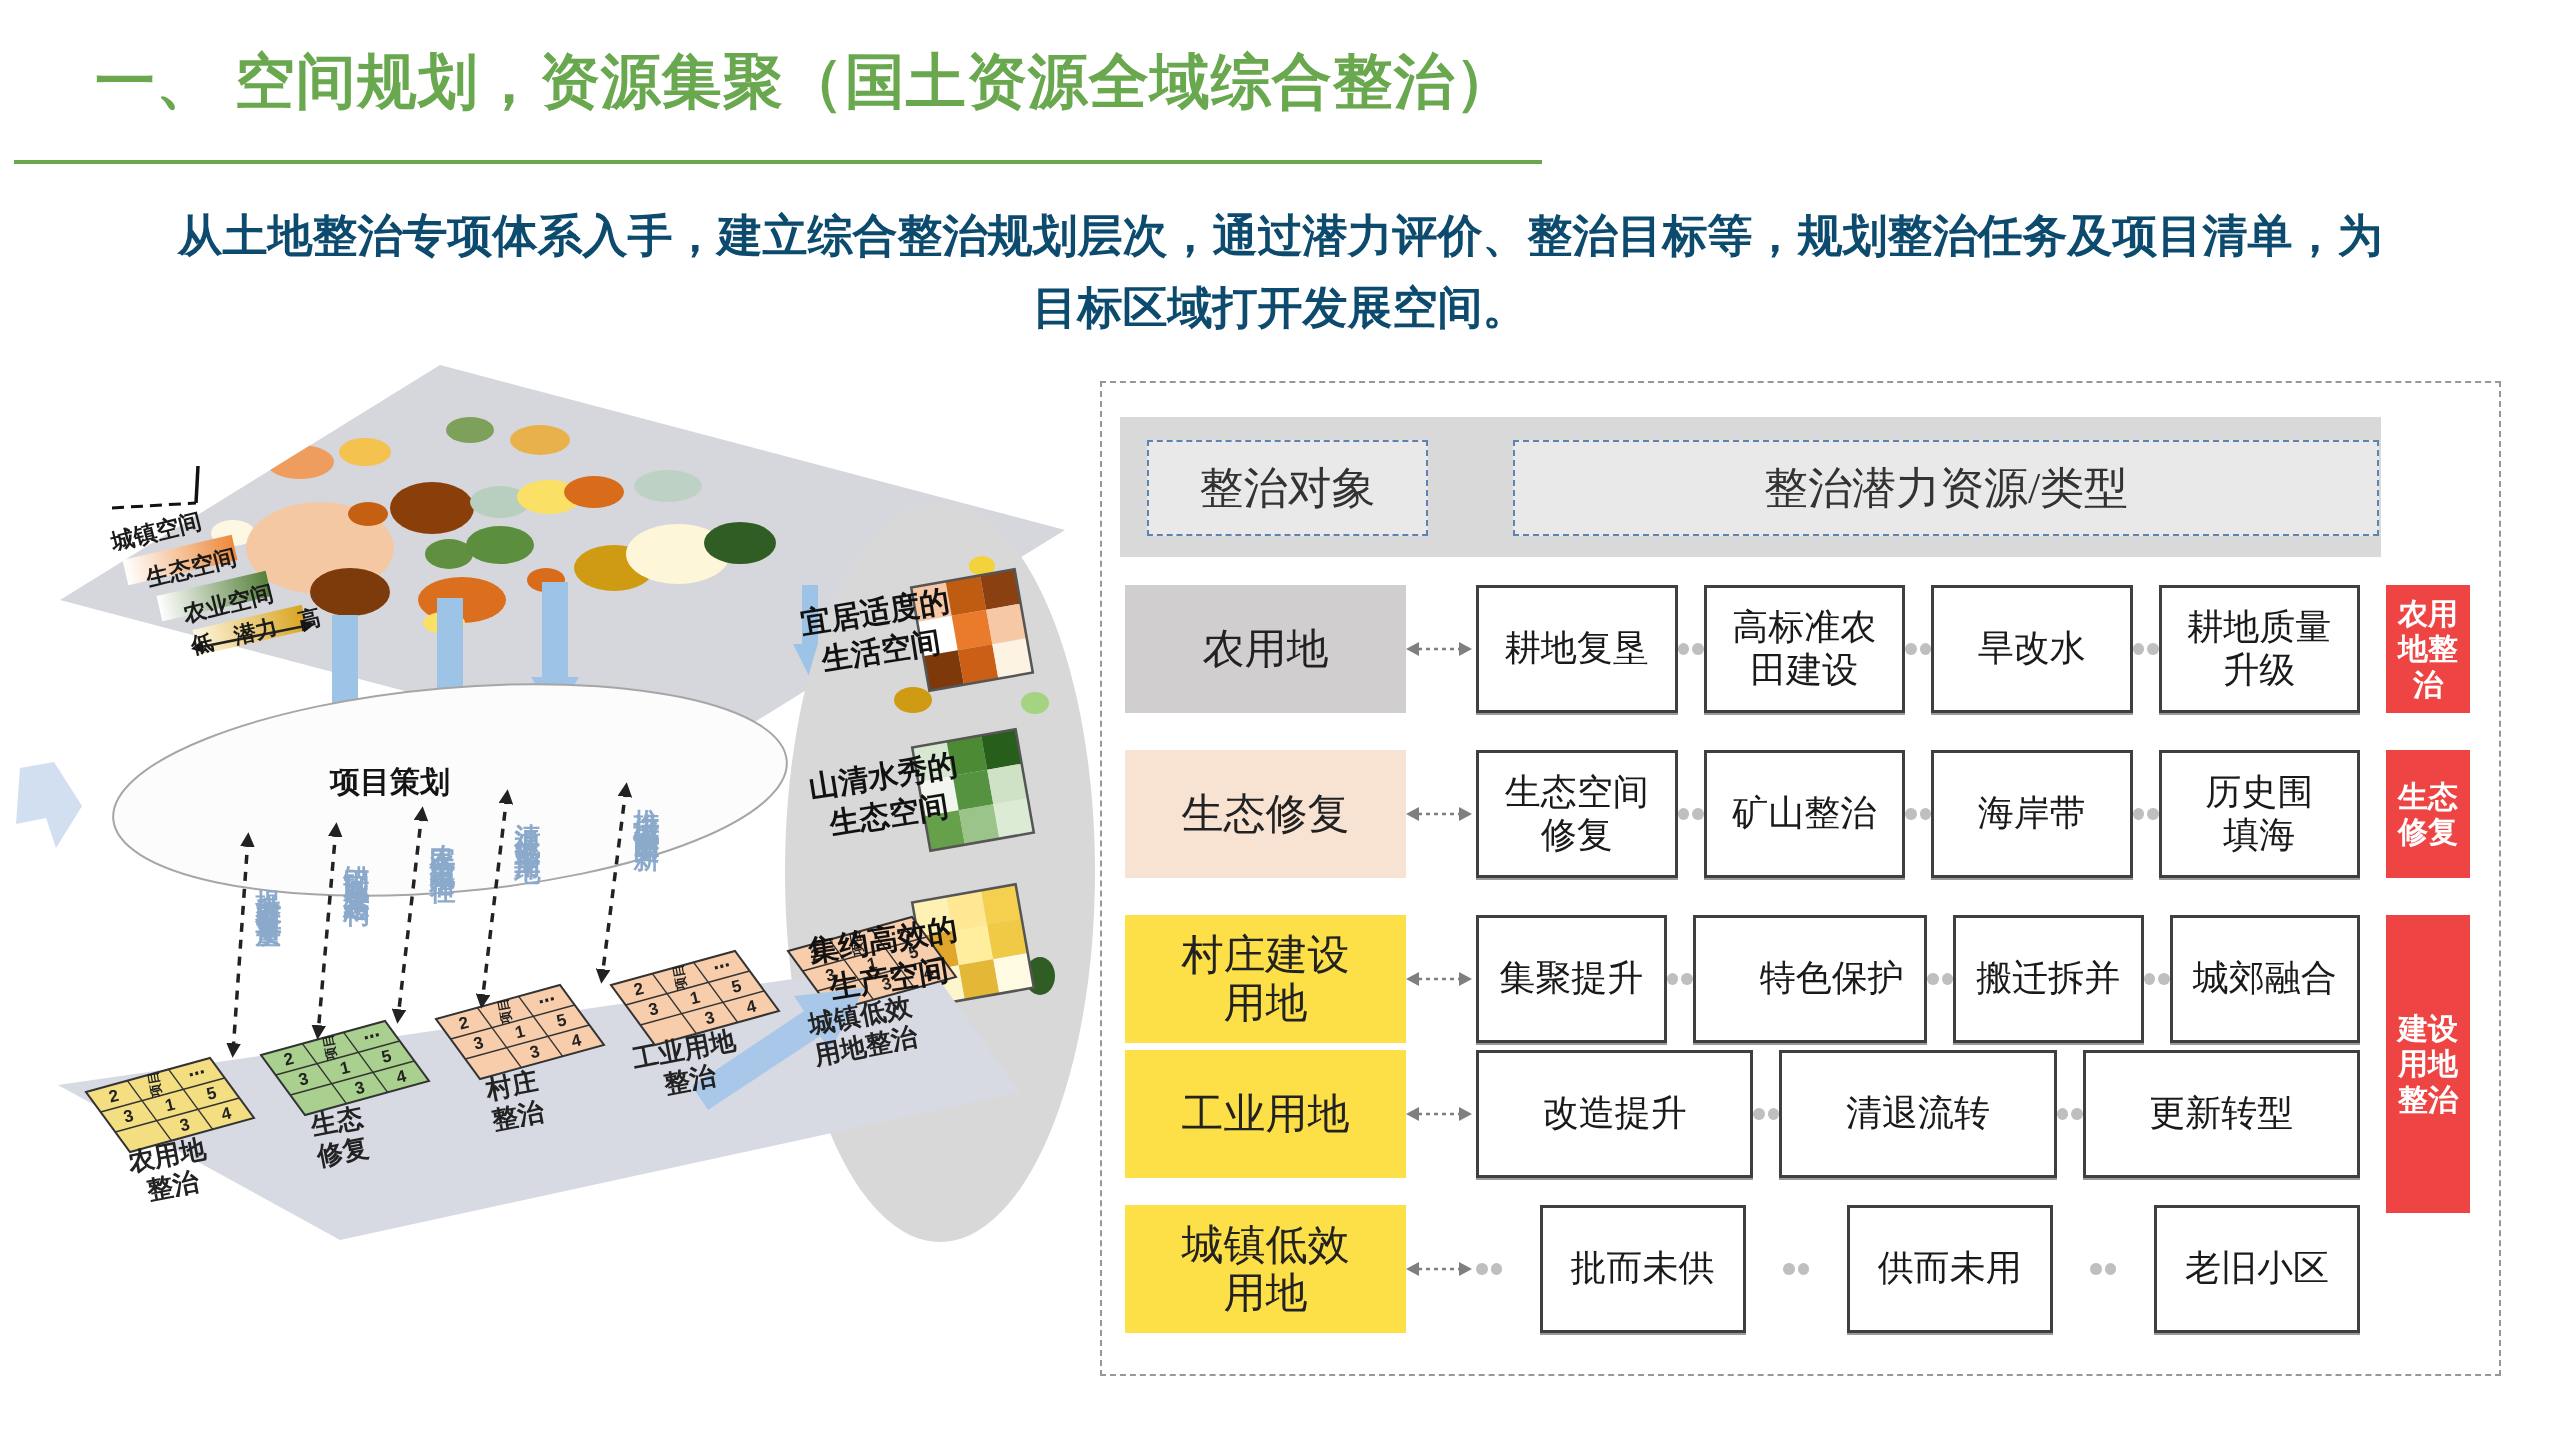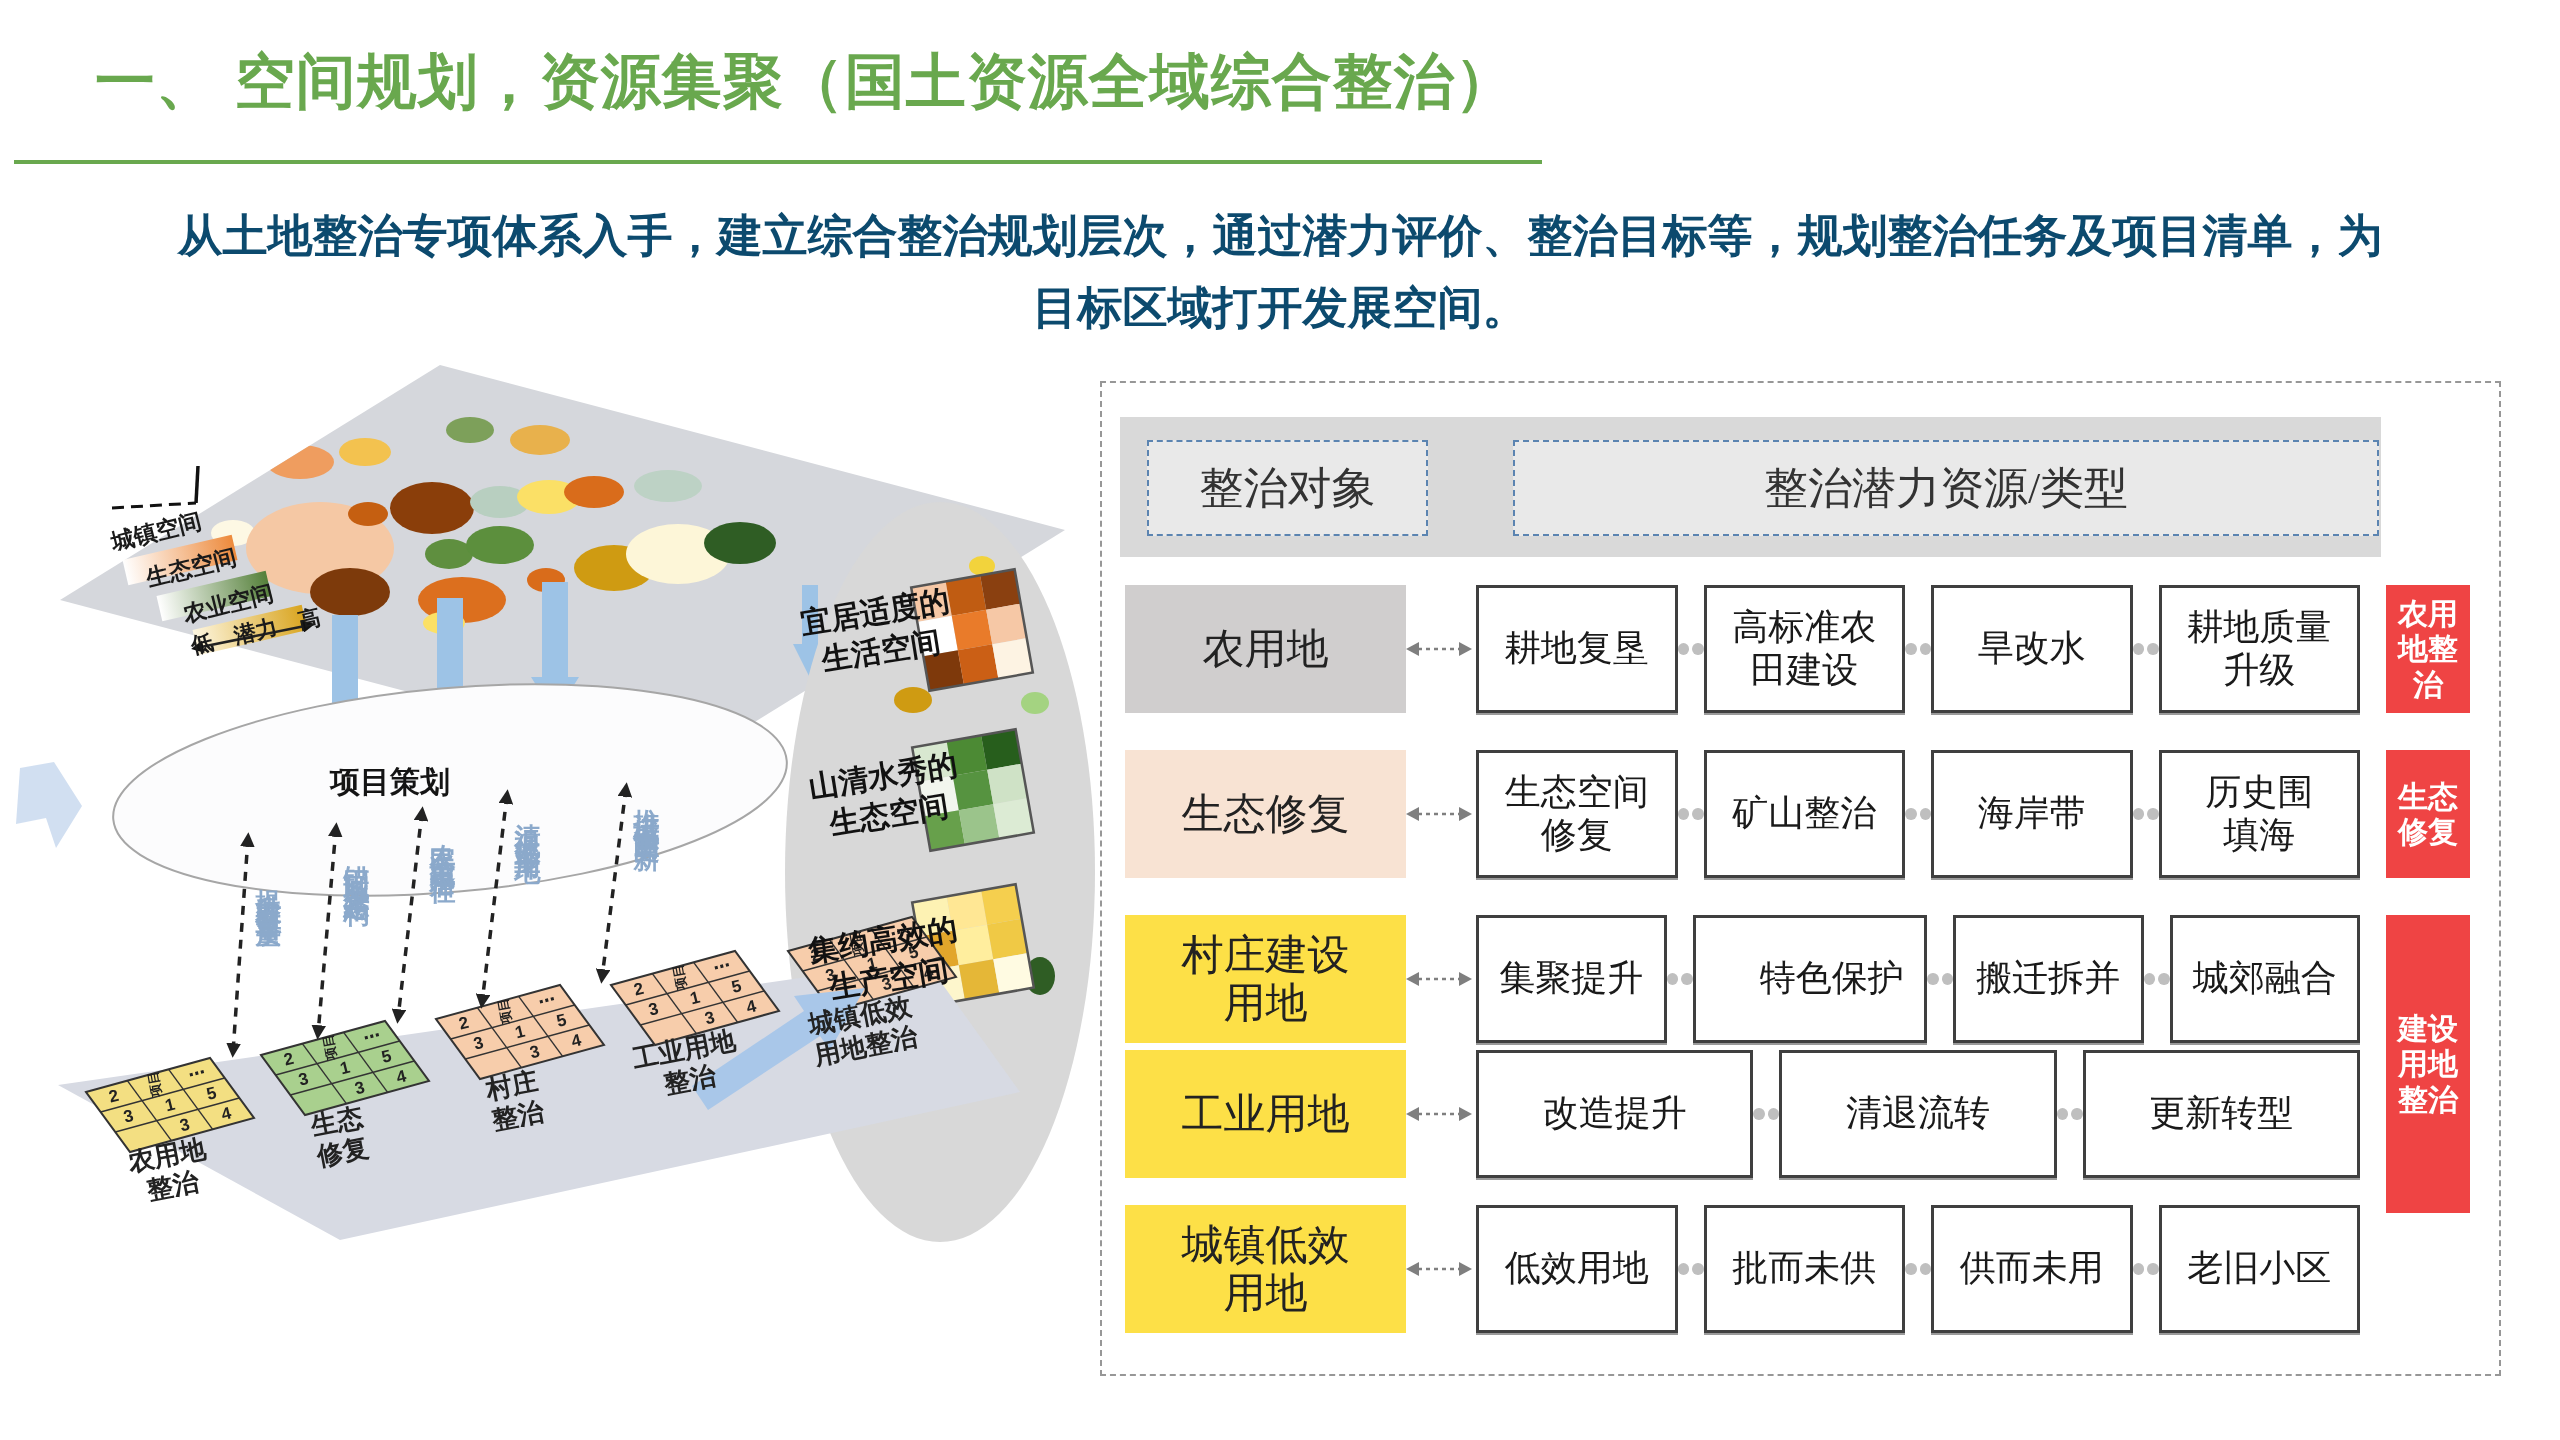--- a/index.html
+++ b/index.html
@@ -494,23 +494,20 @@
         <div class="obj-box tone-blue">
           <span>城镇低效
 用地</span>
         </div>
         <div class="row-arrow"><svg width="70" height="24" viewBox="0 0 70 24">
             <line x1="14" y1="12" x2="56" y2="12" stroke="#7f7f7f" stroke-width="2.5" stroke-dasharray="4 4"></line>
             <path d="M2 12 L15 5 L15 19 Z" fill="#7f7f7f"></path>
             <path d="M68 12 L55 5 L55 19 Z" fill="#7f7f7f"></path>
           </svg></div>
         <div class="boxes-flex">
-          <div class="item-box" style="width: 200px;">
-            <span>低效用地</span>
-          </div>
           <span class="dots">
             <i></i>
             <i></i>
           </span>
           <div class="item-box" style="width: 200px;">
             <span>批而未供</span>
           </div>
           <span class="dots">
             <i></i>
             <i></i>

